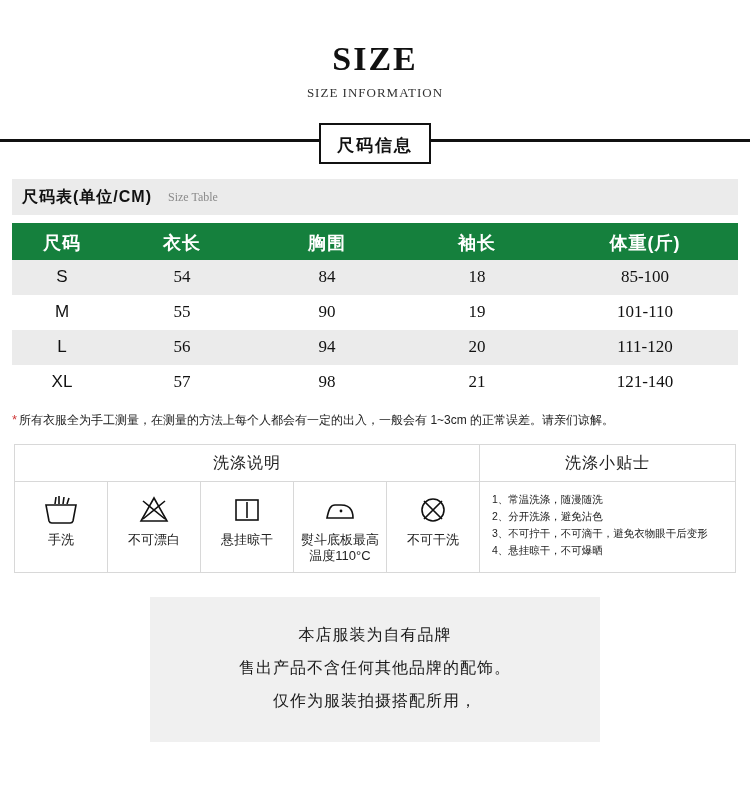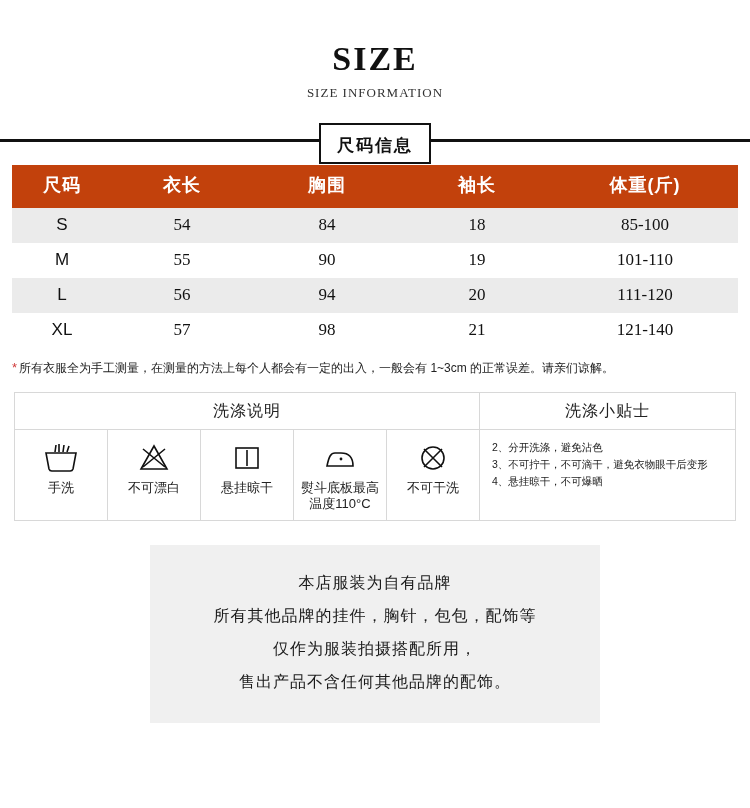--- a/index.html
+++ b/index.html
@@ -94,25 +94,25 @@
   }
 
   
   table.size-table {
     width: 726px;
     margin: 8px 12px 0 12px;
     border-collapse: collapse;
     table-layout: fixed;
   }
   table.size-table th {
-    background: #c2410c;
+    background: #15803d;
     color: #ffffff;
     font-size: 18px;
     font-weight: bold;
-    padding: 8px 0 11px 0;
+    padding: 8px 0 5px 0;
     letter-spacing: 1px;
   }
   table.size-table td {
     text-align: center;
     font-size: 17px;
     padding: 7px 0 8px 0;
     color: #111;
     font-family: "Liberation Serif", serif;
   }
   table.size-table td.sz {
@@ -221,20 +221,24 @@
   <div class="header">
     <div class="header-title">SIZE</div>
     <div class="header-sub">SIZE INFORMATION</div>
   </div>
 
   <div class="banner">
     <div class="banner-rule"></div>
     <div class="banner-box">尺码信息</div>
   </div>
 
+  <div class="size-table-head">
+    <span class="zh">尺码表(单位/CM)</span>
+    <span class="en">Size Table</span>
+  </div>
 
   <table class="size-table">
     <colgroup>
       <col class="c0">
         <col class="c1">
         <col class="c2">
         <col class="c3">
         <col class="c4">
     </colgroup>
     <thead>
@@ -335,27 +339,27 @@
             </svg>
           </div>
           <div class="cap">不可干洗</div>
         </div>
 
       </div>
     </div>
     <div class="care-right">
       <div class="care-right-title">洗涤小贴士</div>
       <div class="care-tips">
+        <div>1、常温洗涤，随漫随洗</div>
         <div>2、分开洗涤，避免沾色</div>
         <div>3、不可拧干，不可滴干，避免衣物眼干后变形</div>
         <div>4、悬挂晾干，不可爆晒</div>
       </div>
     </div>
   </div>
 
   <div class="brand">
     <div>本店服装为自有品牌</div>
-    <div>所有其他品牌的挂件，胸针，包包，配饰等</div>
+    <div>售出产品不含任何其他品牌的配饰。</div>
     <div>仅作为服装拍摄搭配所用，</div>
-    <div>售出产品不含任何其他品牌的配饰。</div>
   </div>
 
 </div>
 
 </body></html>

